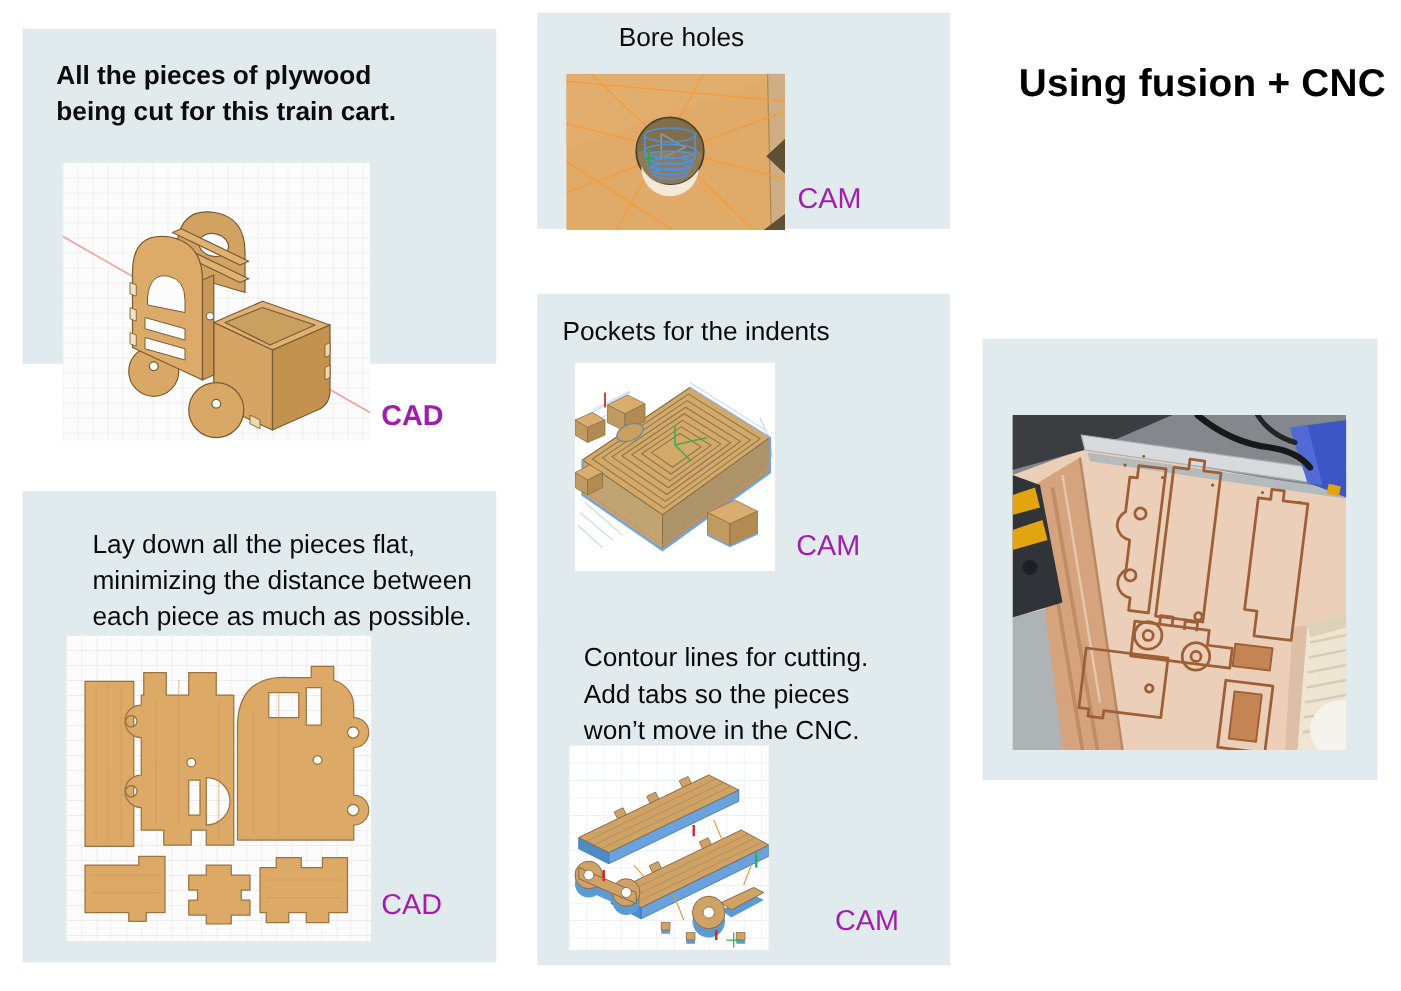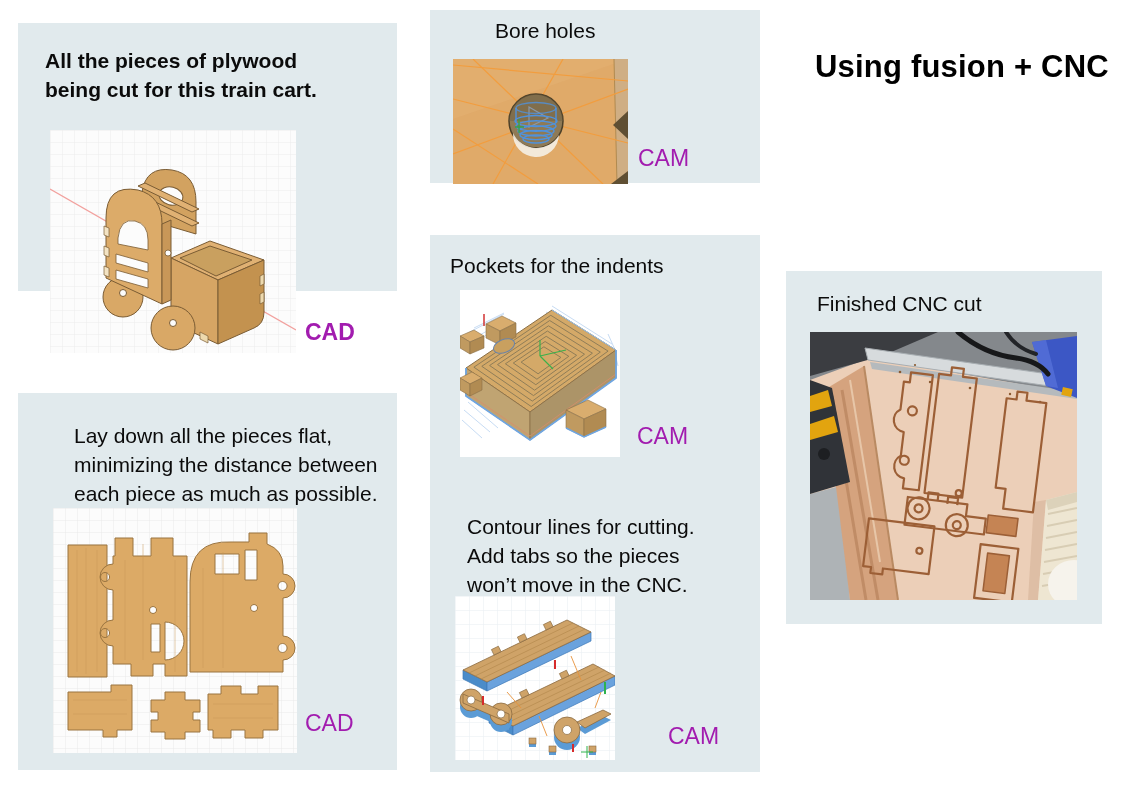--- a/index.html
+++ b/index.html
@@ -265,21 +265,20 @@
         </g>
         <g stroke="#2eb34d" stroke-width="1">
           <path d="M126,156 h12 M132,150 v12"></path>
         </g>
       </svg>
     </figure>
     <span class="tag" style="left:238px;top:231px;">CAM</span>
   </section>
 
   <section class="panel" style="left:786px;top:271px;width:316px;height:353px;">
-    <p class="caption" style="left:31px;top:18px;">Finished CNC cut</p>
     <figure class="fig" style="left:24px;top:61px;width:267px;height:268px;">
       <svg viewBox="0 0 267 268">
         <rect width="267" height="268" fill="#eccfb8"></rect>
 
         <path d="M0,0 H267 V62 L60,26 L0,48 Z" fill="#84888c"></path>
         <path d="M0,0 H128 L72,24 L0,44 Z" fill="#3b3d41"></path>
         <polygon points="55,16 267,46 267,58 58,28" fill="#d7dbdd" stroke="#a8aeb2" stroke-width="1"></polygon>
         <polygon points="60,30 267,60 267,67 62,37" fill="#b5babd"></polygon>
         <polygon points="222,10 267,4 267,66 236,54" fill="#3c57c5"></polygon>
         <polygon points="222,10 236,8 248,56 236,54" fill="#5570d8" opacity="0.8"></polygon>

